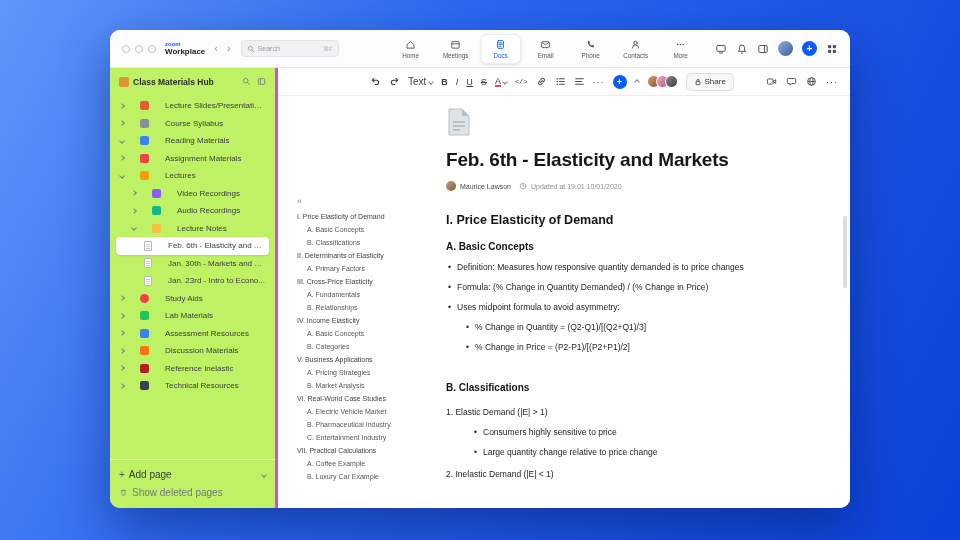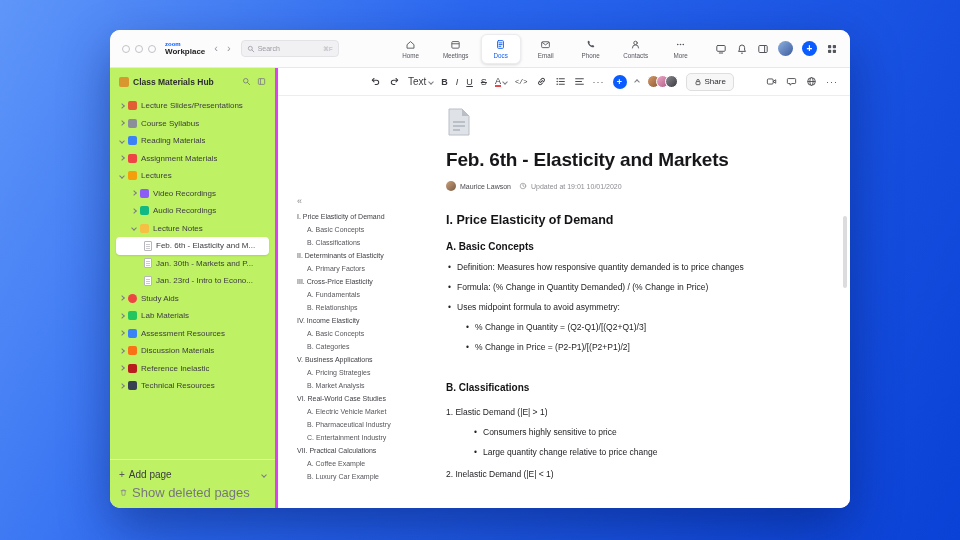--- a/index.html
+++ b/index.html
@@ -37,39 +37,39 @@
   .bodyrow{flex:1;display:flex;min-height:0}
 
   
   .sb{width:168px;flex:none;background:#bef264;border-right:3px solid #d946ef;display:flex;flex-direction:column}
   .sbhead{height:27px;flex:none;display:flex;align-items:center;gap:4px;padding:0 9px;color:#6f6f76}
   .sbhead .hicon{width:10px;height:10px;border-radius:2px;background:#d9972f;flex:none}
   .sbtitle{font-size:8.5px;font-weight:bold;color:#2c2c31;white-space:nowrap}
   .sbhead svg{width:9px;height:9px}
   .sbhead .grp{margin-left:auto;display:flex;gap:6px;align-items:center}
   .tree{flex:1;padding:2px 6px;overflow:hidden}
-  .trow{height:17.5px;display:flex;align-items:center;gap:4px;padding:0 4px;border-radius:4px;cursor:default}
+  .trow{height:17.5px;display:flex;align-items:center;gap:16px;padding:0 4px;border-radius:4px;cursor:default}
   .trow .lbl{font-size:8px;color:#3c3c42;white-space:nowrap;overflow:hidden;text-overflow:ellipsis}
   .trow.l1{padding-left:16px}
   .trow.l2{padding-left:28px}
   .trow.sel{background:#fff;box-shadow:0 1px 2px rgba(0,0,0,.12)}
   .chv{width:4px;height:4px;border-right:1px solid #7c7c83;border-bottom:1px solid #7c7c83;flex:none}
   .chv.r{transform:rotate(-45deg)}
   .chv.d{transform:rotate(45deg)}
   .ic{width:9px;height:9px;border-radius:2px;flex:none}
   .pageic{width:8px;height:10px;background:#fff;border:1px solid #b6b6bc;border-radius:1px;flex:none;position:relative}
   .pageic::before{content:"";position:absolute;left:1px;right:1px;top:2px;height:1px;background:#c9c9cf;box-shadow:0 2px 0 #c9c9cf,0 4px 0 #c9c9cf}
   .sbfoot{flex:none;border-top:1px solid #eaeaec;padding:5px 9px 8px}
   .addrow{display:flex;align-items:center;gap:4px;height:19px;color:#3a3a40}
   .addrow .plus{font-size:10px;color:#55555c}
   .addrow .t{font-size:10px}
   .addrow .chv{margin-left:auto}
   .delrow{display:flex;align-items:center;gap:4px;height:16px;color:#77777e}
   .delrow svg{width:9px;height:9px}
-  .delrow .t{font-size:13px}
+  .delrow .t{font-size:10px}
 
   
   .main{flex:1;display:flex;flex-direction:column;min-width:0;background:#fff}
   .dtool{height:28px;flex:none;border-bottom:1px solid #ededf0;display:flex;align-items:center;gap:8px;padding:0 12px;color:#3a3a40}
   .dtool .sp{width:72px;flex:none}
   .ti{font-size:9px;display:flex;align-items:center;gap:2px;cursor:default}
   .ti svg{width:11px;height:11px}
   .tdrop{font-size:10px;display:flex;align-items:center;gap:3px}
   .bold{font-weight:bold}.ital{font-style:italic}.und{text-decoration:underline}.strk{text-decoration:line-through}
   .ac{border-bottom:2px solid #e5484d;line-height:8px;font-size:9px}

